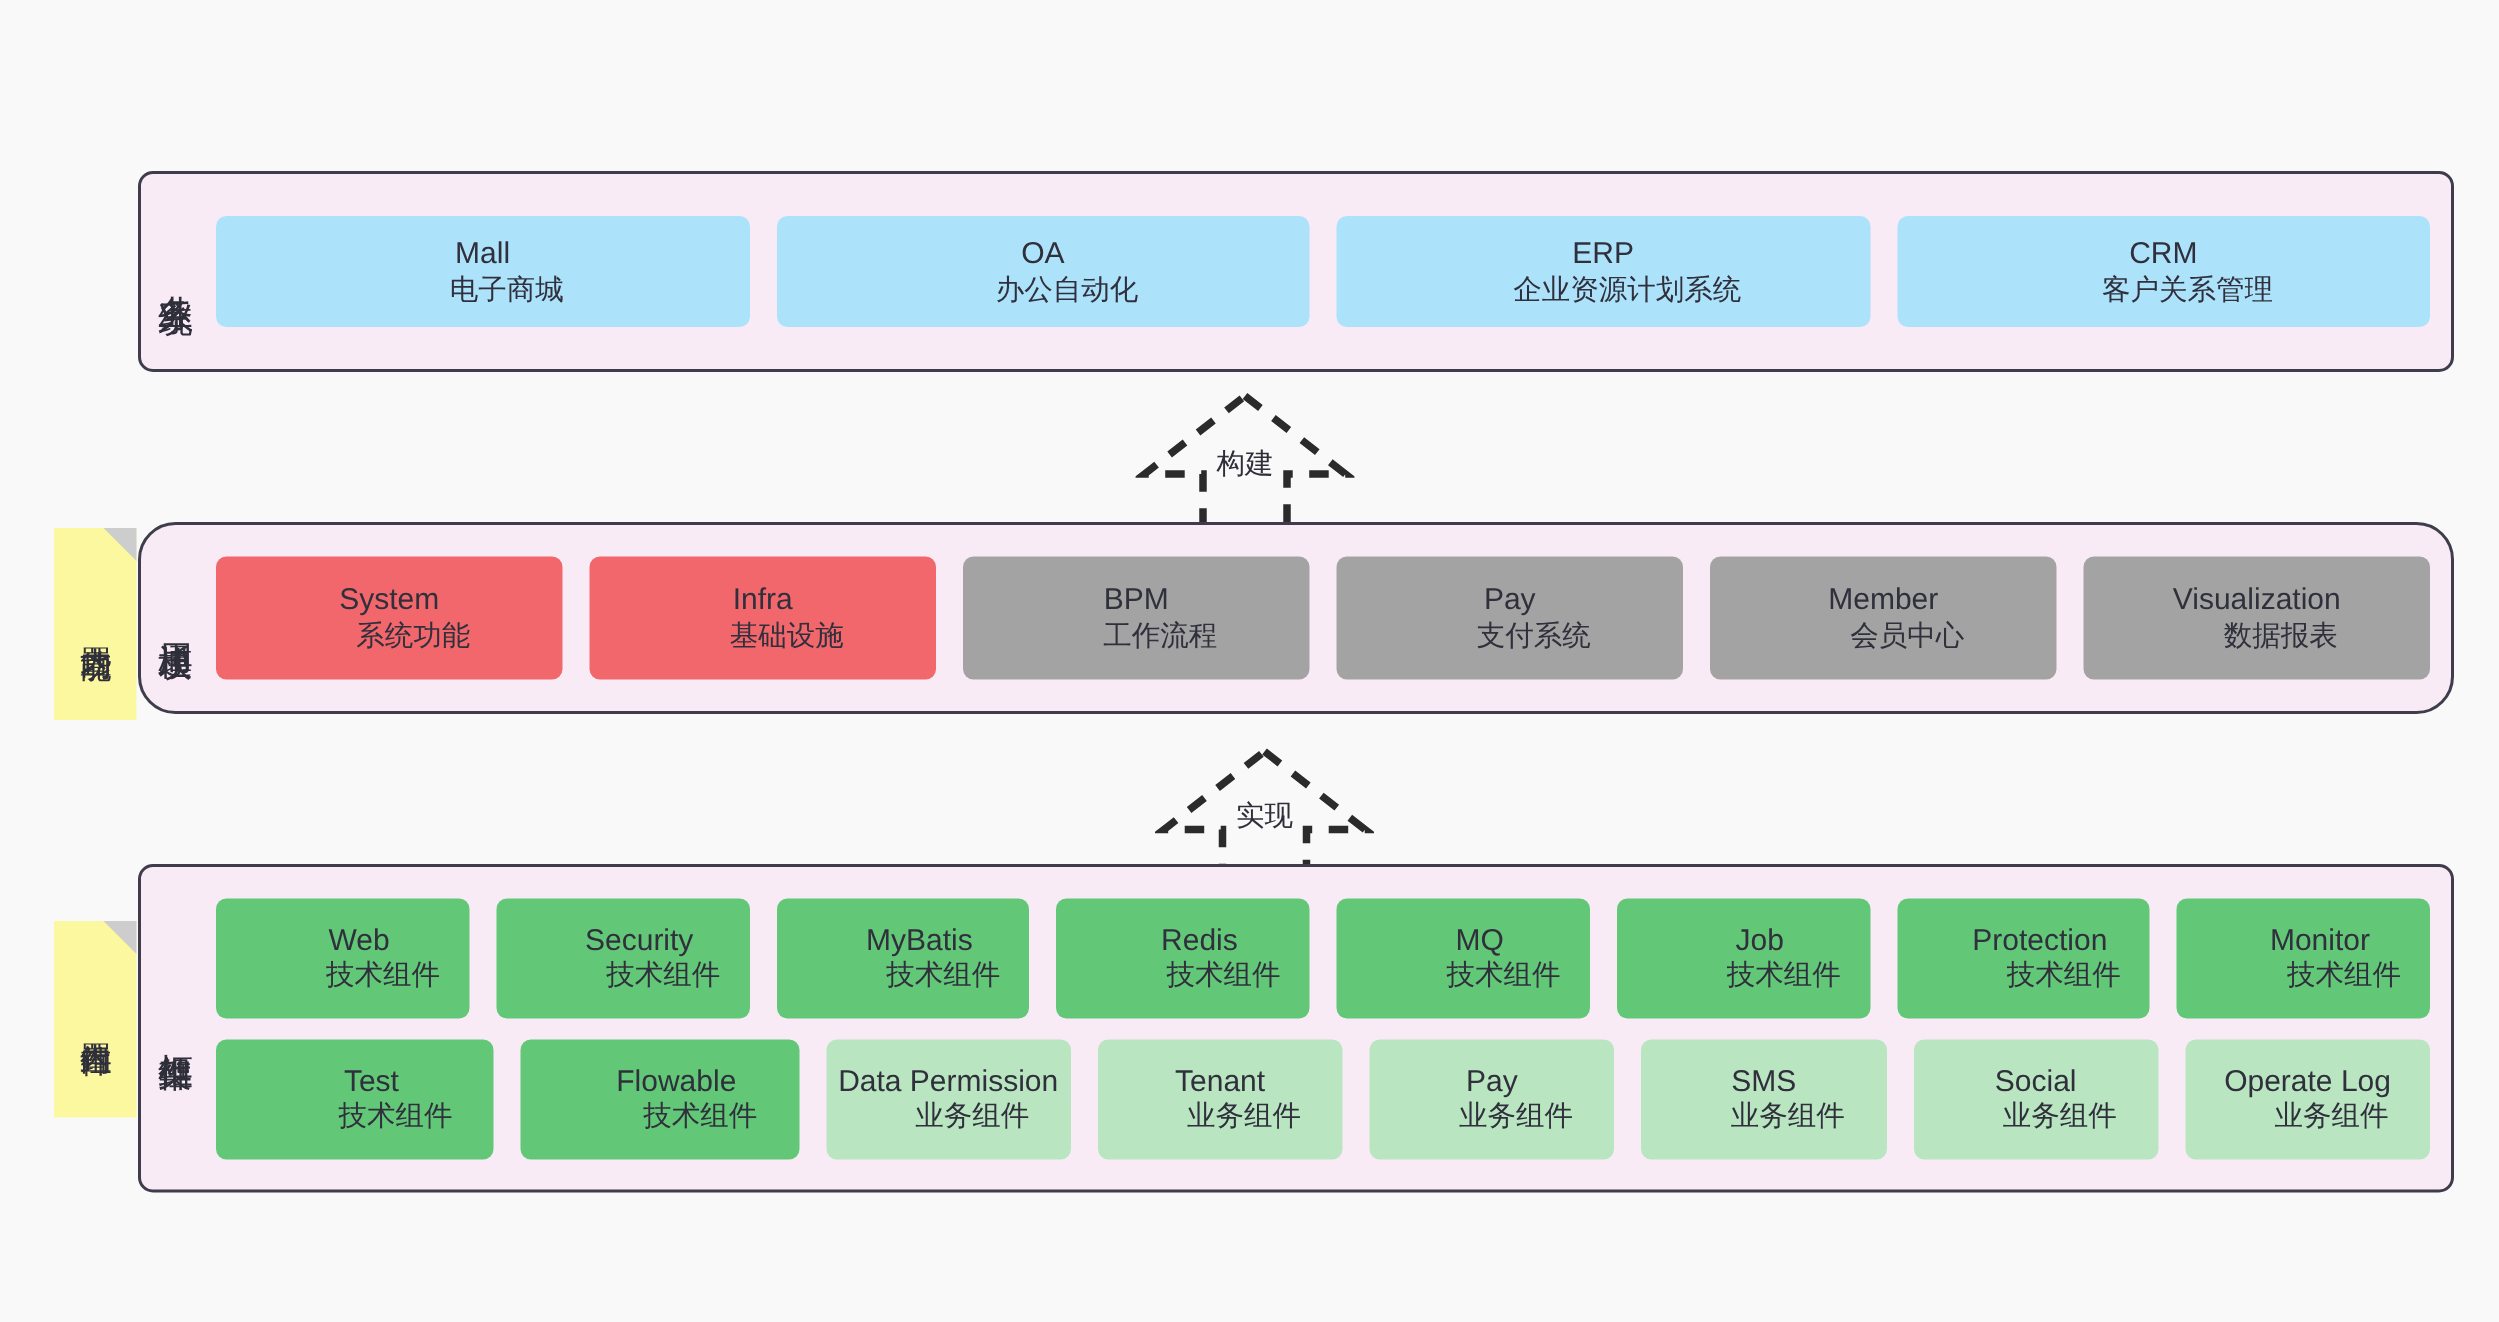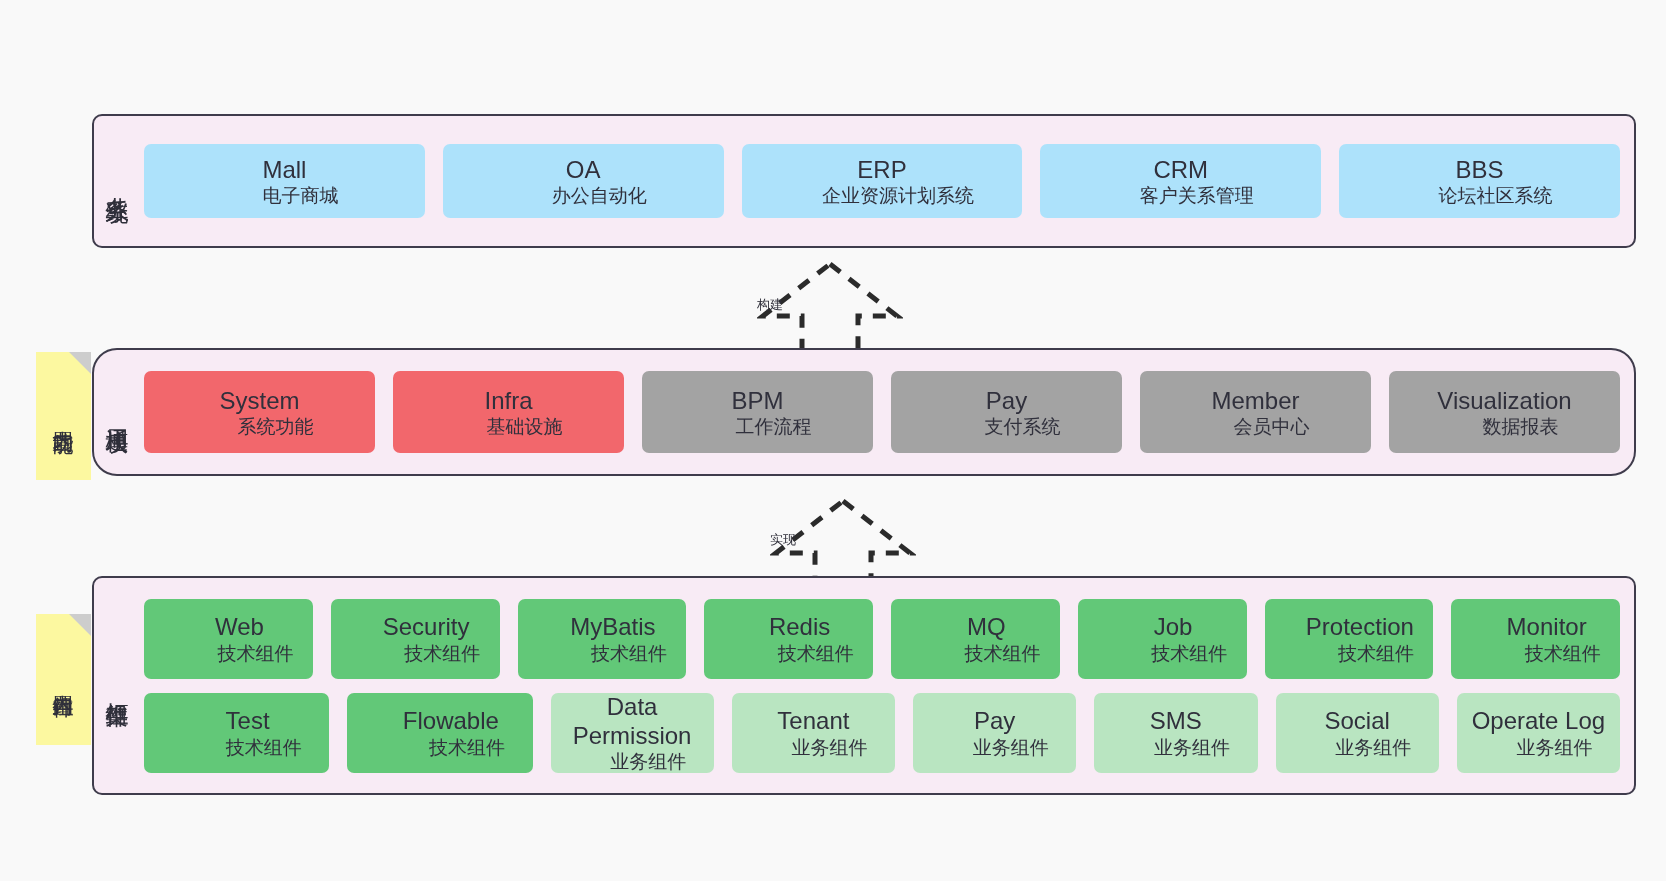--- a/index.html
+++ b/index.html
@@ -65,21 +65,21 @@
     border-radius: 7px;
     display: flex;
     flex-direction: column;
     align-items: center;
     justify-content: center;
     text-align: center;
     line-height: 1.22;
     box-sizing: border-box;
     padding: 4px 2px;
   }
-  .cell .t1 { font-size: 24px; }
+  .cell .t1 { font-size: 20px; }
   .cell .t2 { font-size: 19px; margin-left: 32px; }
 
   
   .c-blue      { background: #ade2fb; }
   .c-red       { background: #f2676c; }
   .c-pink      { background: #a3a3a3; }
   .c-green     { background: #62c878; padding-left: 24px; }
   .c-lgreen    { background: #b9e5c1; }
 
   
@@ -126,22 +126,22 @@
   .arrow {
     position: absolute;
     z-index: 1;
   }
   .arrow svg { display: block; }
   .arrow-label {
     position: absolute;
     left: 0;
     right: 0;
     top: 38px;
-    text-align: left;
-    font-size: 13px;
+    text-align: center;
+    font-size: 19px;
     color: #2f2f3a;
     background: transparent;
     user-select: none;
     pointer-events: none;
   }
   #arrow-build  { left: 757px; top: 258px; width: 146px; height: 100px; }
   #arrow-impl   { left: 770px; top: 495px; width: 146px; height: 100px; }
   #arrow-impl .arrow-label { top: 36px; }
 </style>
 </head>
@@ -162,24 +162,20 @@
           <span class="t2">办公自动化</span>
         </div>
         <div class="cell c-blue">
           <span class="t1">ERP</span>
           <span class="t2">企业资源计划系统</span>
         </div>
         <div class="cell c-blue">
           <span class="t1">CRM</span>
           <span class="t2">客户关系管理</span>
         </div>
-        <div class="cell c-blue">
-          <span class="t1">BBS</span>
-          <span class="t2">论坛社区系统</span>
-        </div>
       </div>
     </div>
   </div>
 
   <div class="arrow" id="arrow-build">
     <svg width="146" height="100" viewBox="0 0 146 100" aria-hidden="true">
       <path d="M73 6 L140 58 L101 58 L101 94 L45 94 L45 58 L6 58 Z" fill="none" stroke="#2b2b2b" stroke-width="5" stroke-dasharray="13 11" stroke-linecap="butt" stroke-linejoin="miter"></path>
     </svg>
     <div class="arrow-label">构建</div>
   </div>

